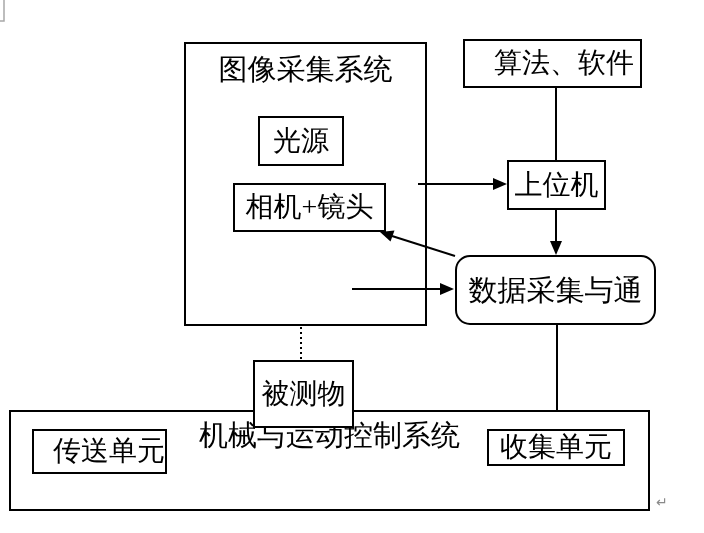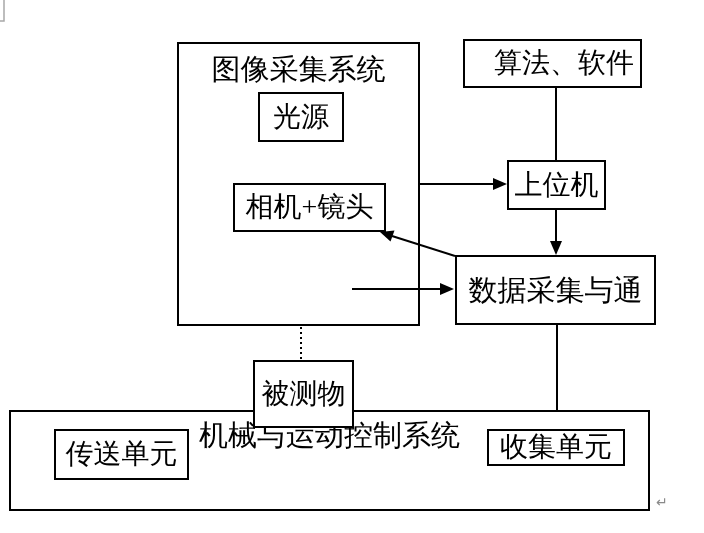--- a/index.html
+++ b/index.html
@@ -32,20 +32,21 @@
     left: 0;
     right: 0;
     text-align: center;
     font-size: 29px;
     white-space: nowrap;
   }
   .two-line {
     flex-direction: column;
     font-size: 29px;
     line-height: 33px;
+    border-radius: 15px;
   }
   .overlay {
     position: absolute;
     left: 0;
     top: 0;
     width: 704px;
     height: 533px;
     pointer-events: none;
     z-index: 10;
   }
@@ -56,25 +57,25 @@
     font-size: 14px;
     color: #8a8a8a;
     font-family: "Liberation Sans", sans-serif;
   }
 </style>
 </head>
 <body>
 
 <div class="stage">
 
-  <div class="box container-box" style="left:177px; top:42px; width:243px; height:284px;">
+  <div class="box container-box" style="left:184px; top:42px; width:243px; height:284px;">
     <div class="box-title" style="top:10px;">图像采集系统</div>
   </div>
 
-  <div class="box" style="left:258px; top:92px; width:86px; height:50px;">
+  <div class="box" style="left:258px; top:116px; width:86px; height:50px;">
     <span>光源</span>
   </div>
 
   <div class="box" style="left:225px; top:183px; width:153px; height:49px;margin-left:8px;">
     <span>相机+镜头</span>
   </div>
 
 
   <div class="box" style="left:463px; top:39px; width:179px; height:49px;padding-left:23px;">
     <span>算法、软件</span>
@@ -89,21 +90,21 @@
   </div>
 
   <div class="box container-box" style="left:9px; top:410px; width:641px; height:101px;">
     <div class="box-title" style="top:8px;">机械与运动控制系统</div>
   </div>
 
   <div class="box" style="left:253px; top:360px; width:101px; height:68px;">
     <span>被测物</span>
   </div>
 
-  <div class="box" style="left:54px; top:429px; width:135px; height:51px;">
+  <div class="box" style="left:32px; top:429px; width:135px; height:45px;justify-content:flex-end;">
     <span>传送单元</span>
   </div>
 
   <div class="box" style="left:487px; top:429px; width:138px; height:37px;">
     <span>收集单元</span>
   </div>
 
   <div class="return-mark">↵</div>
 
   <svg class="overlay" width="704" height="533" viewBox="0 0 704 533" xmlns="http://www.w3.org/2000/svg">

